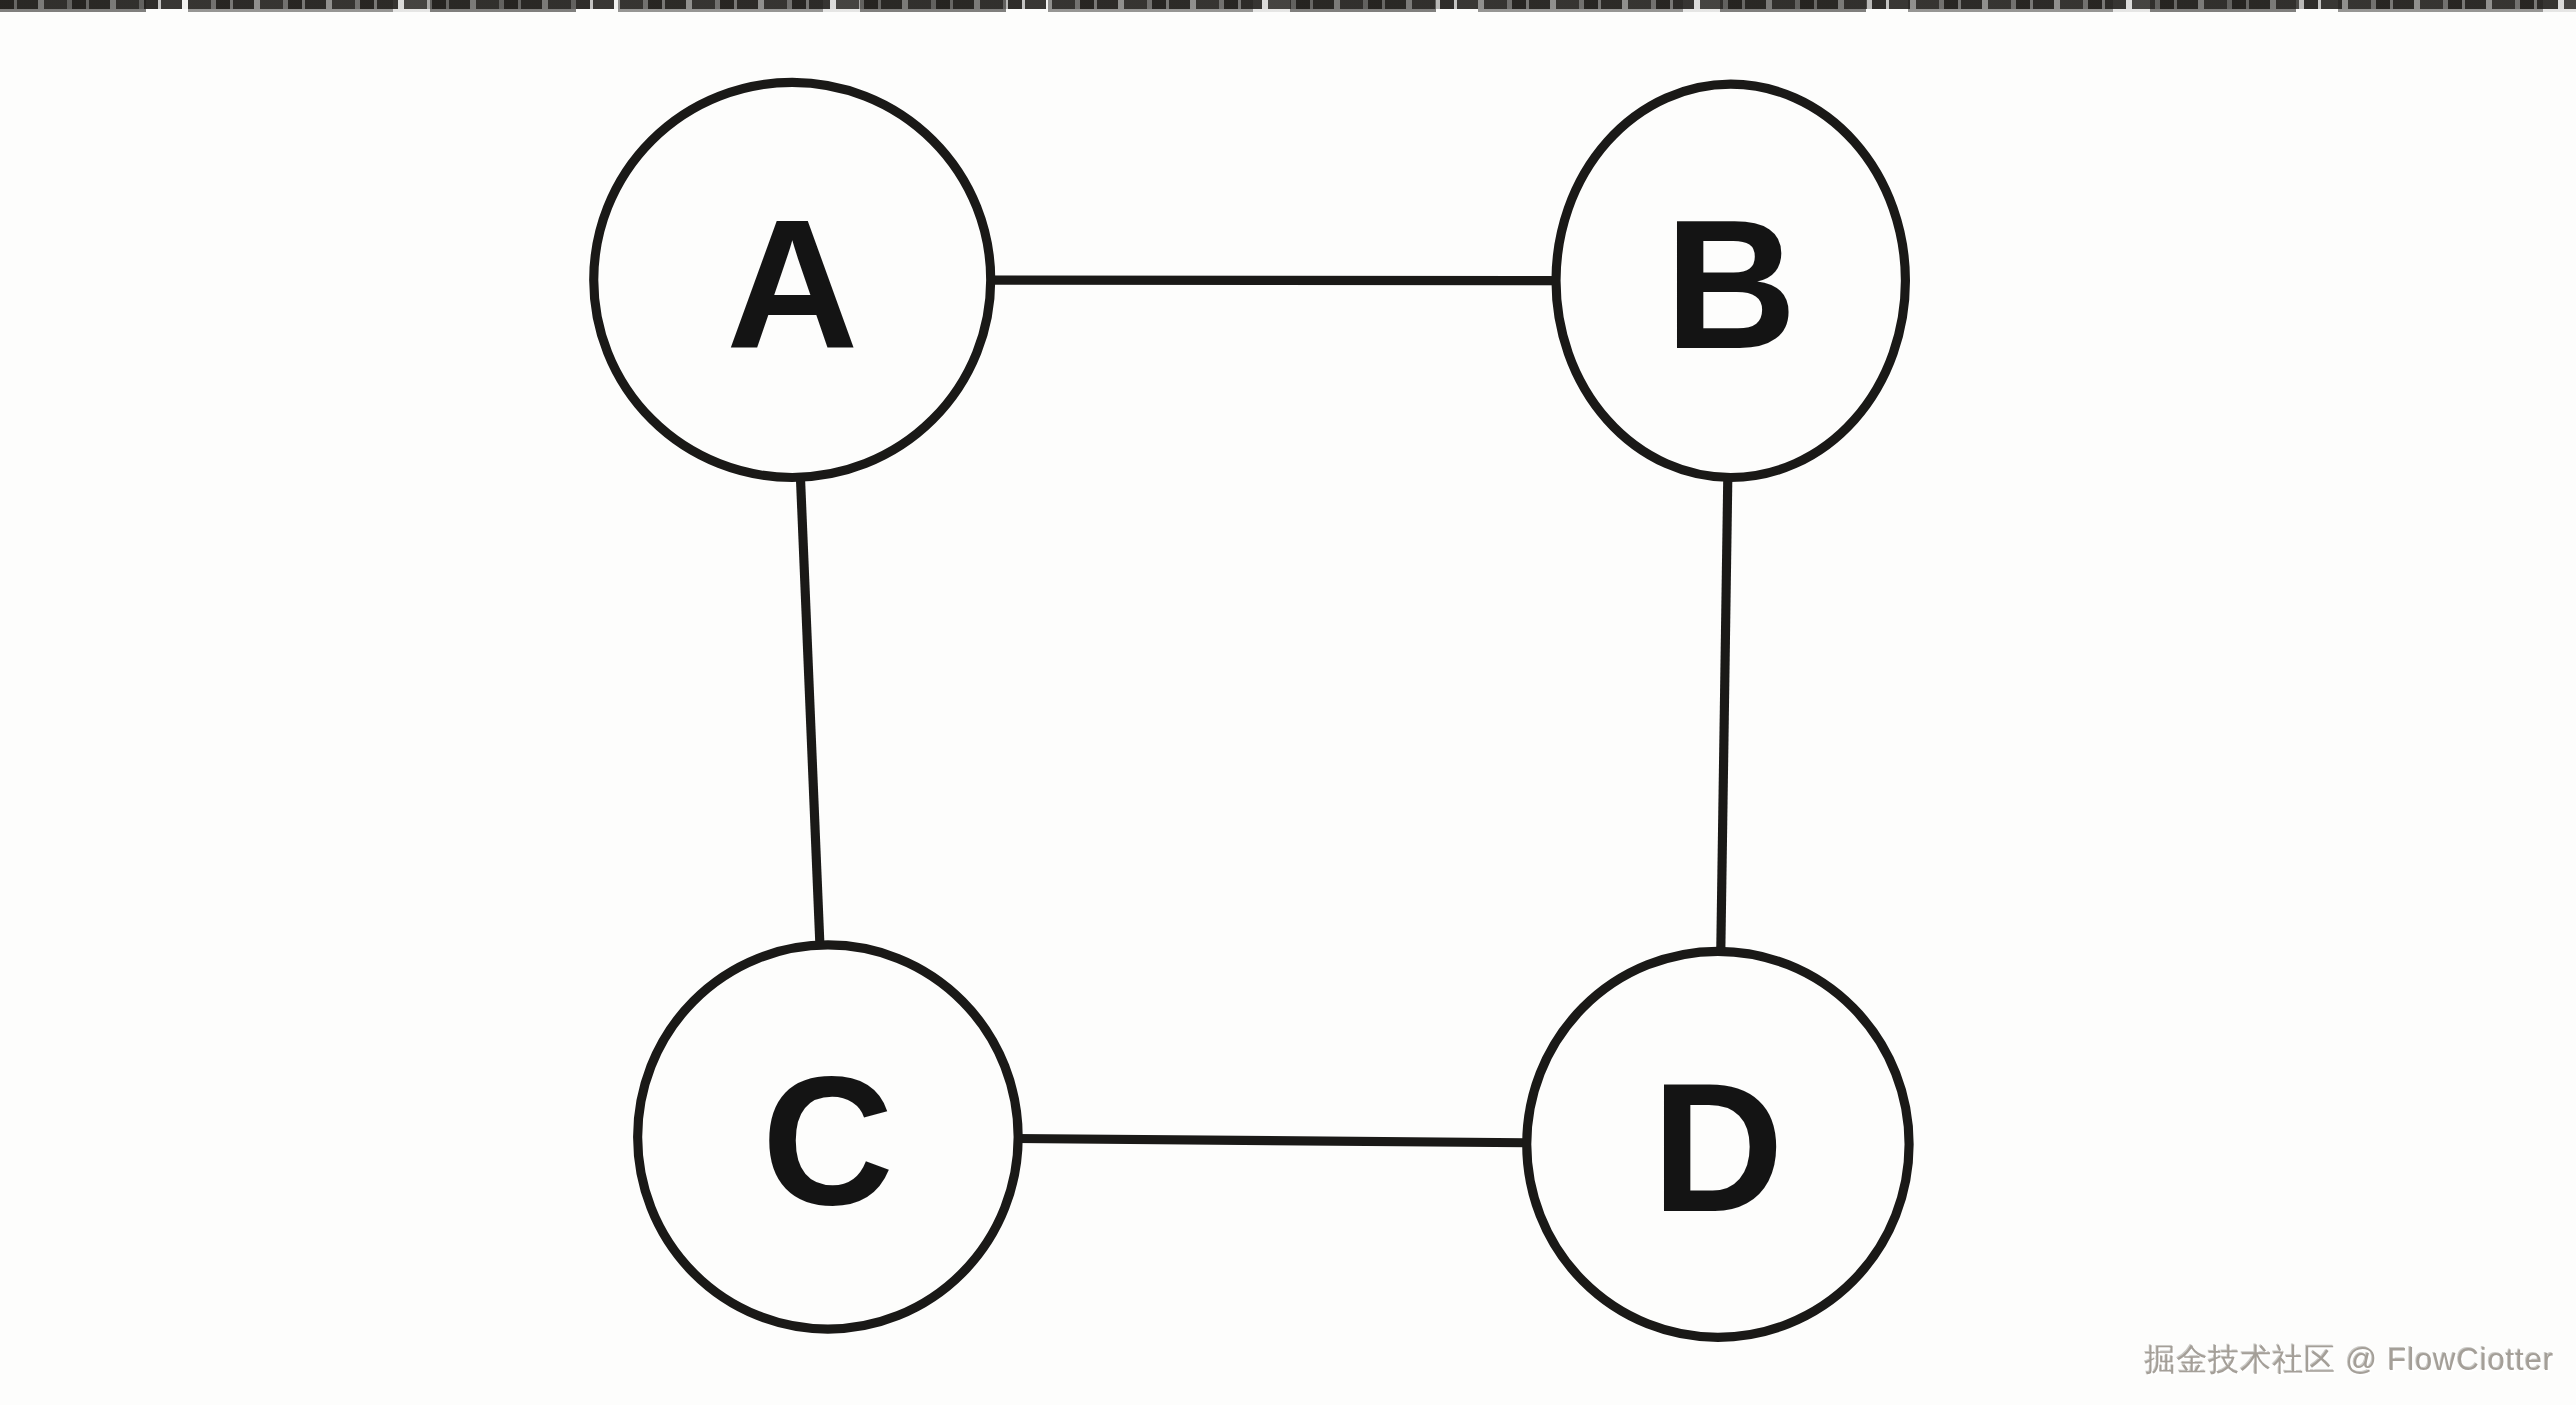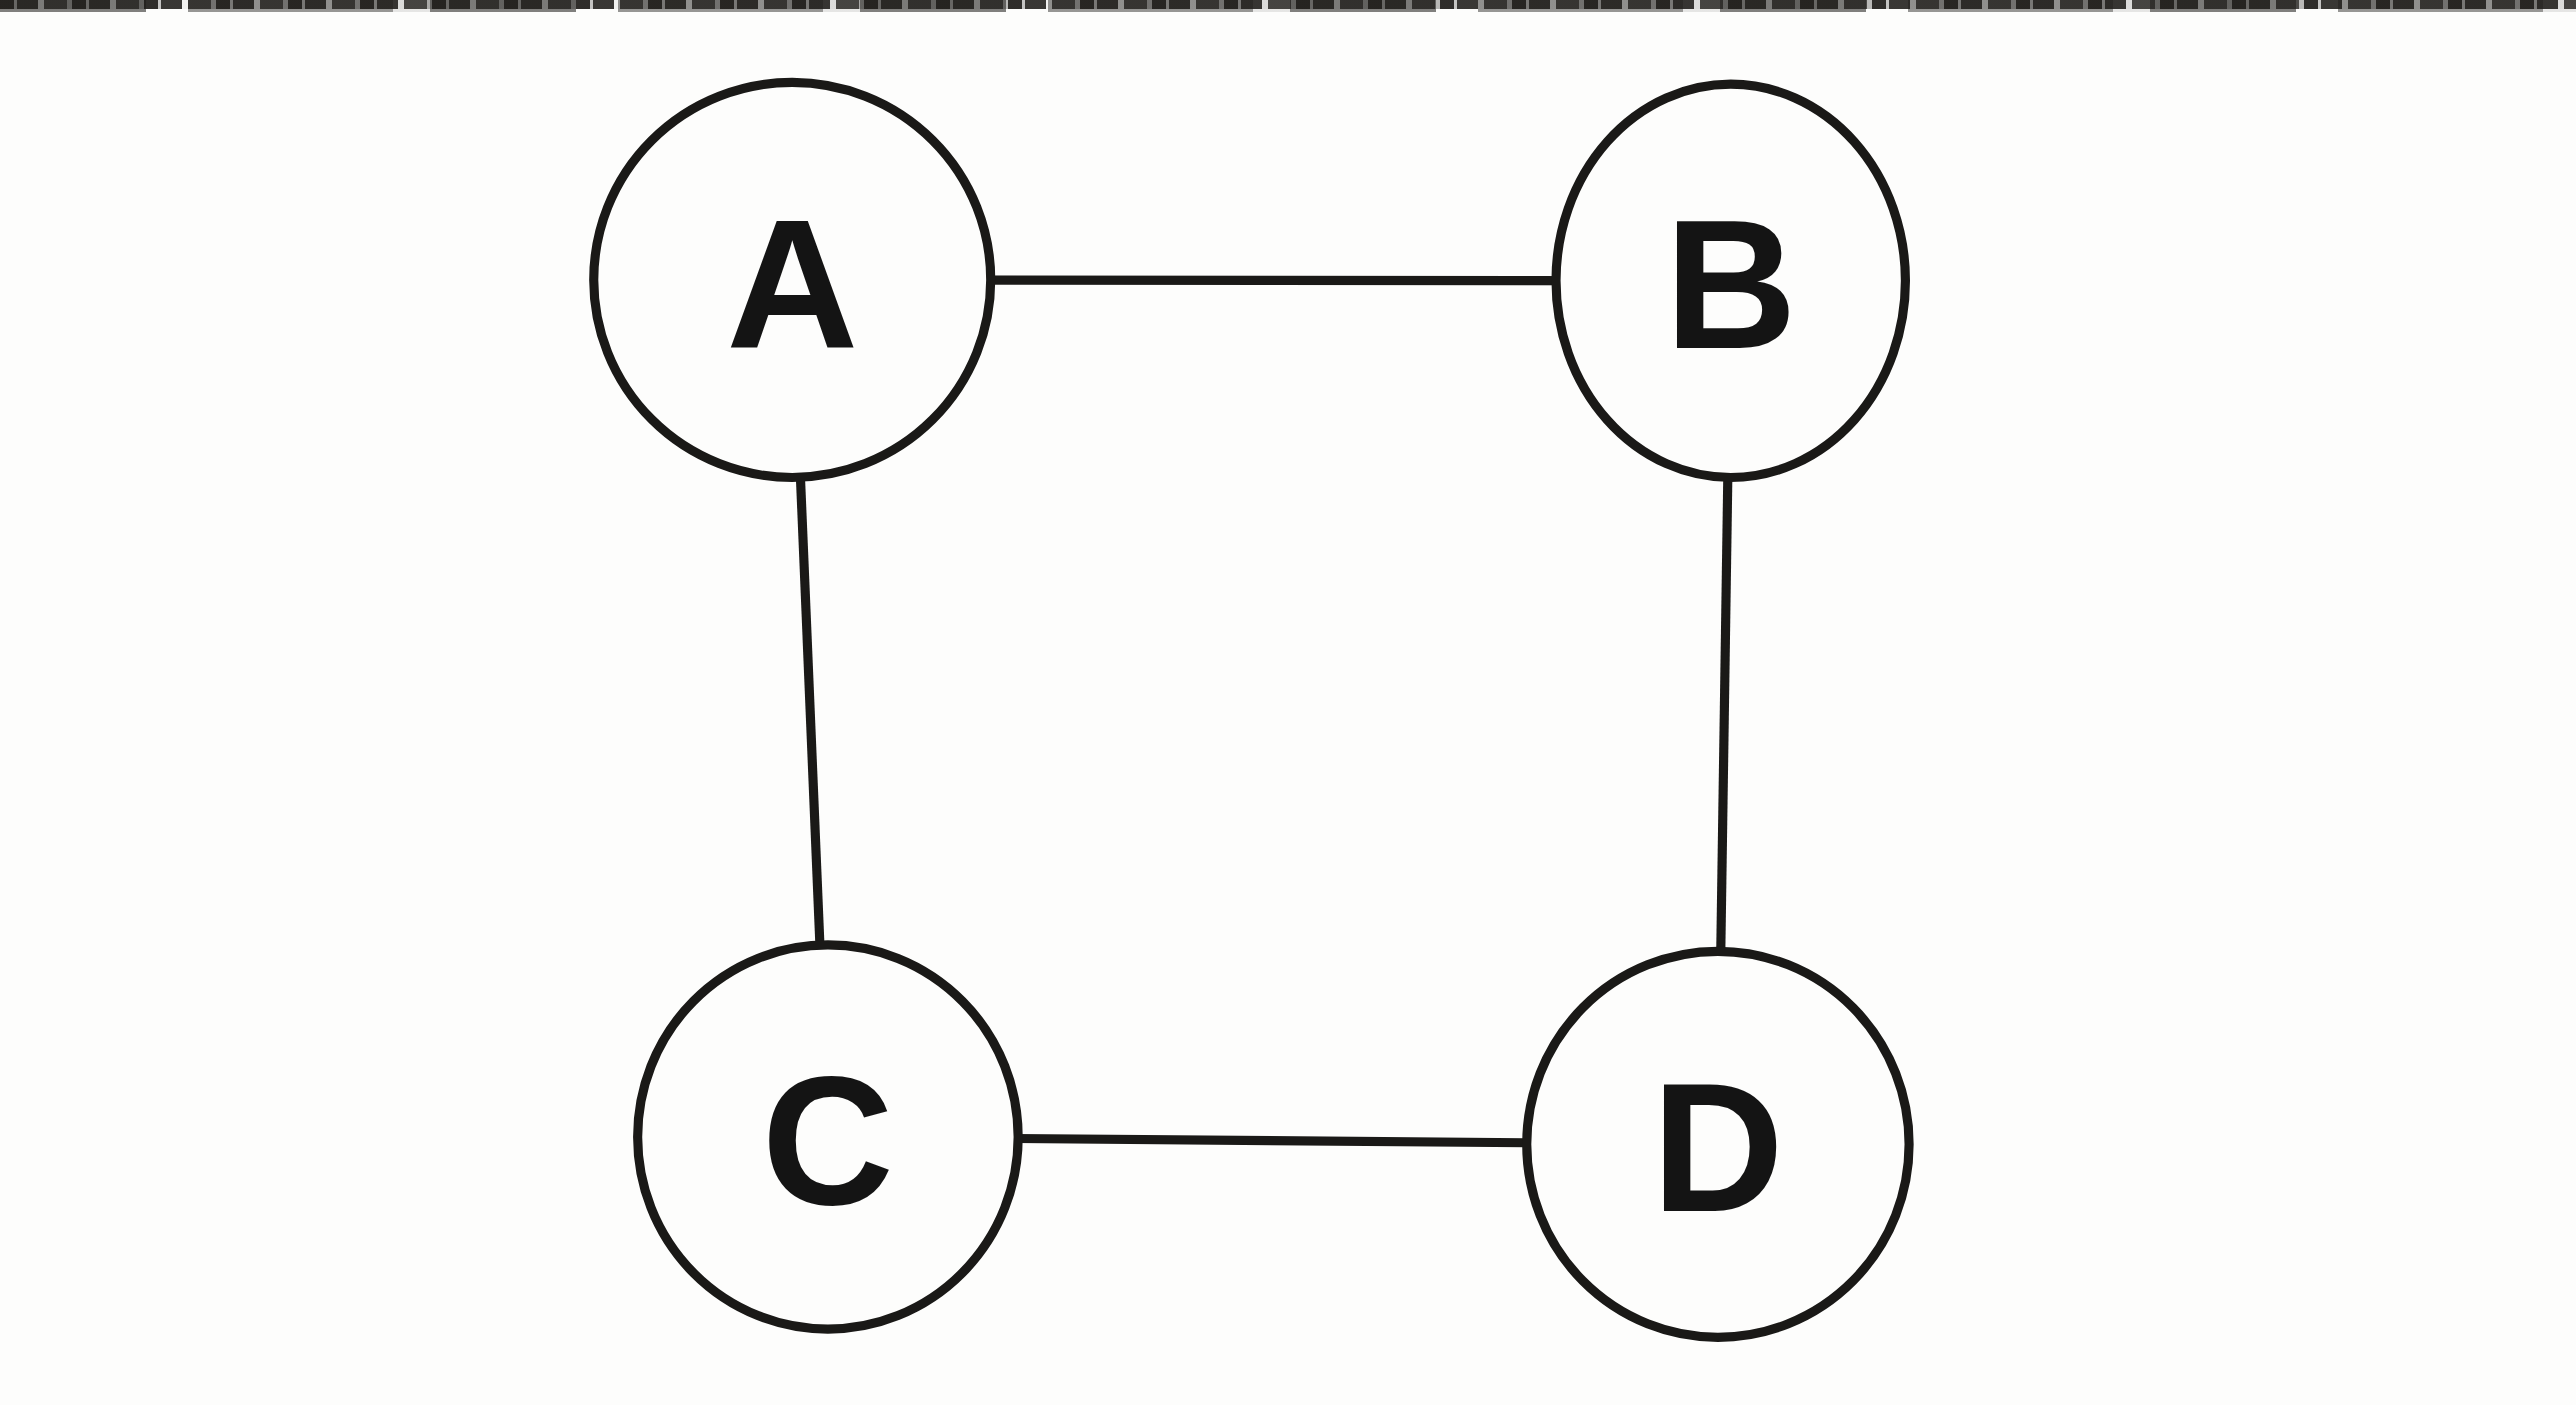--- a/index.html
+++ b/index.html
@@ -81,14 +81,15 @@
       <g>
         <ellipse cx="905" cy="1243" rx="208" ry="210" fill="#fdfdfc" stroke="#1a1917" stroke-width="10"></ellipse>
         <text x="905" y="1316" text-anchor="middle" font-size="200" fill="#141414" class="node-label">C</text>
       </g>
       <g>
         <ellipse cx="1878" cy="1251" rx="209" ry="211" fill="#fdfdfc" stroke="#1a1917" stroke-width="10"></ellipse>
         <text x="1878" y="1324" text-anchor="middle" font-size="200" fill="#141414" class="node-label">D</text>
       </g>
     </svg>
 
+  <div class="watermark" style="color: rgb(164, 159, 152);">掘金技术社区 @ FlowCiotter</div>
 </div>
 
 
 </body></html>

